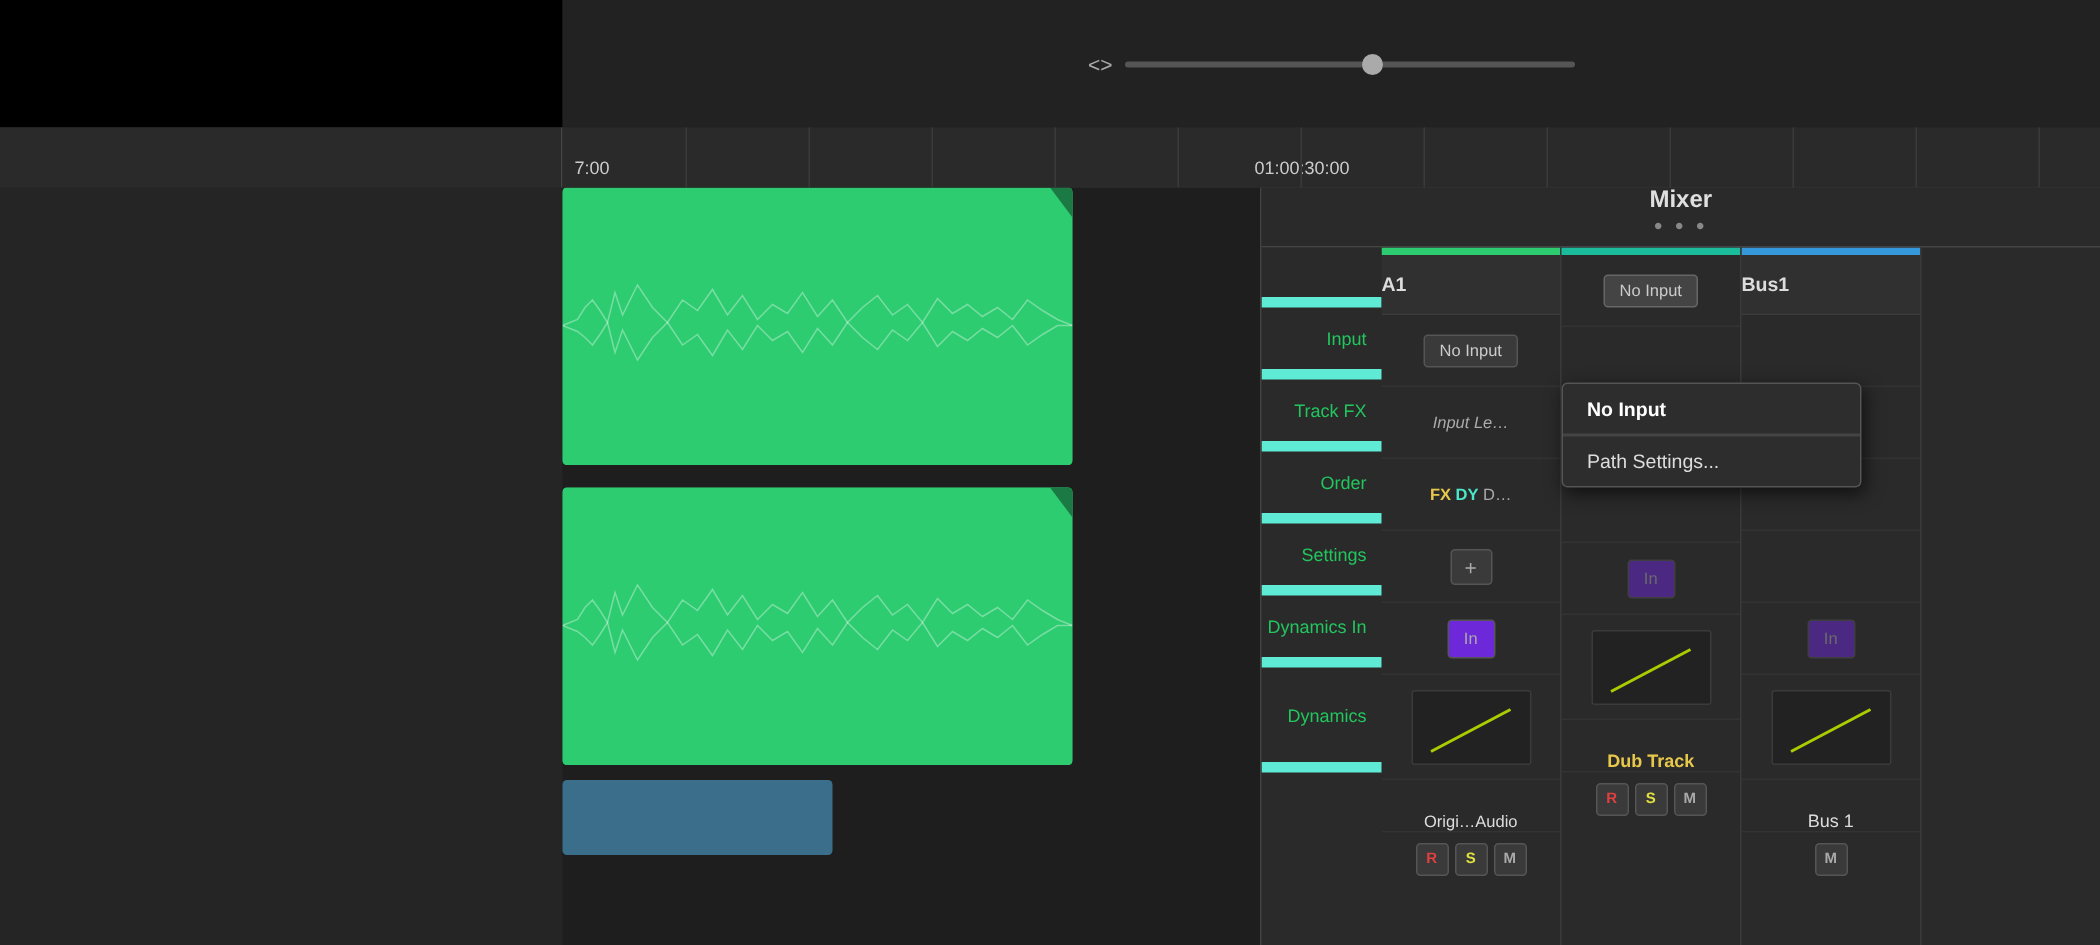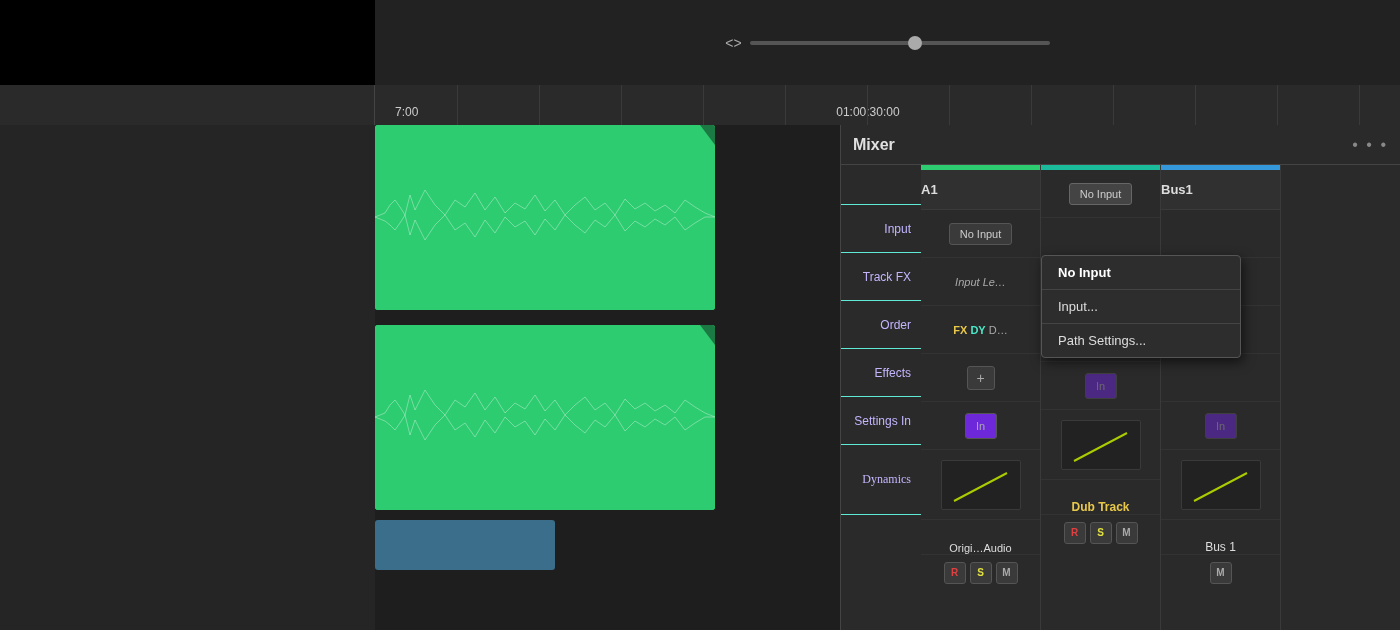--- a/index.html
+++ b/index.html
@@ -173,21 +173,21 @@
       flex-direction: column;
     }
 
     .mixer-header {
       height: 40px;
       background: #2a2a2a;
       display: flex;
       align-items: center;
       padding: 0 12px;
       border-bottom: 1px solid #444;
-      justify-content: space-between;
+      flex-direction: column;
     }
 
     .mixer-title {
       color: #e0e0e0;
       font-size: 16px;
       font-weight: bold;
     }
 
     .mixer-menu-dots {
       color: #888;
@@ -204,27 +204,27 @@
 
     .mixer-row-labels {
       width: 80px;
       flex-shrink: 0;
       background: #2a2a2a;
       display: flex;
       flex-direction: column;
     }
 
     .row-label {
-      color: #c4b5fd;
+      color: #22c55e;
       font-size: 12px;
       display: flex;
       align-items: center;
       justify-content: flex-end;
       padding-right: 10px;
-      border-bottom: 1px solid #5eead4;
+      border-bottom: 7px solid #5eead4;
     }
 
     .mixer-channels {
       flex: 1;
       display: flex;
       overflow-x: auto;
       position: relative;
     }
 
     .channel {
@@ -406,21 +406,21 @@
       width: 100%;
       height: 100%;
     }
 
     
     .row-input { height: 48px; }
     .row-trackfx { height: 48px; }
     .row-order { height: 48px; }
     .row-effects { height: 48px; }
     .row-effectsin { height: 48px; }
-    .row-dynamics { height: 70px; font-family: Liberation Serif, serif; }
+    .row-dynamics { height: 70px; }
     .row-name { height: 35px; align-items: flex-end; }
     .row-controls { height: 35px; }
 
     .tick {
       position: absolute;
       top: 0;
       bottom: 0;
       width: 1px;
       background: #3a3a3a;
     }
@@ -434,21 +434,21 @@
     <span class="scrubber-icon">&lt;&gt;</span>
     <div class="scrubber-track">
       <div class="scrubber-handle"></div>
     </div>
   </div>
 </div>
 
 <div class="timeline-ruler">
   <div class="ruler-track-label"></div>
   <div class="ruler-marks">
-    <span class="ruler-time" style="left: 20px;">7:00</span>
+    <span class="ruler-time" style="left: 8px;">7:00</span>
     <span class="ruler-time" style="left: 45%;">01:00:30:00</span>
 
     <div class="tick" style="left: 8%"></div>
     <div class="tick" style="left: 16%"></div>
     <div class="tick" style="left: 24%"></div>
     <div class="tick" style="left: 32%"></div>
     <div class="tick" style="left: 40%"></div>
     <div class="tick" style="left: 48%"></div>
     <div class="tick" style="left: 56%"></div>
     <div class="tick" style="left: 64%"></div>
@@ -501,22 +501,22 @@
       <span class="mixer-menu-dots">• • •</span>
     </div>
 
     <div class="mixer-channels-area">
 
       <div class="mixer-row-labels">
         <div class="row-label" style="height:40px;"></div>
         <div class="row-label row-input">Input</div>
         <div class="row-label row-trackfx">Track FX</div>
         <div class="row-label row-order">Order</div>
-        <div class="row-label row-effects">Effects</div>
-        <div class="row-label row-effectsin">Settings In</div>
+        <div class="row-label row-effects">Settings</div>
+        <div class="row-label row-effectsin">Dynamics In</div>
         <div class="row-label row-dynamics">Dynamics</div>
       </div>
 
       <div class="mixer-channels">
 
         <div class="channel">
           <div class="channel-header-bar green-accent"></div>
           <div class="channel-name-row">
             <span class="channel-name">A1</span>
           </div>
@@ -599,21 +599,20 @@
 
           <div class="channel-controls-row row-controls">
             <div class="rsm-btn r">R</div>
             <div class="rsm-btn s">S</div>
             <div class="rsm-btn m">M</div>
           </div>
 
           <div class="dropdown-menu" style="top: 90px; left: 0px; width: 200px;">
             <div class="dropdown-item selected">No Input</div>
             <div class="dropdown-divider"></div>
-            <div class="dropdown-item">Input...</div>
             <div class="dropdown-divider"></div>
             <div class="dropdown-item">Path Settings...</div>
           </div>
         </div>
 
         <div class="channel">
           <div class="channel-header-bar blue-accent"></div>
           <div class="channel-name-row">
             <span class="channel-name">Bus1</span>
           </div>

